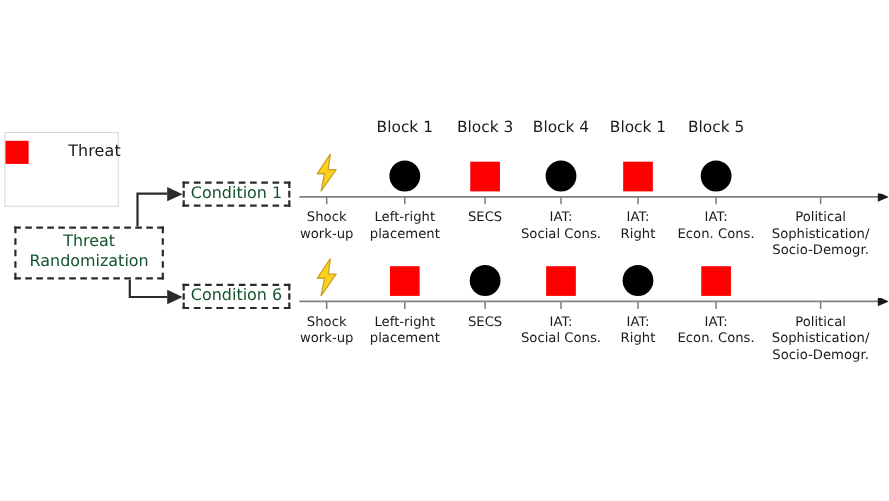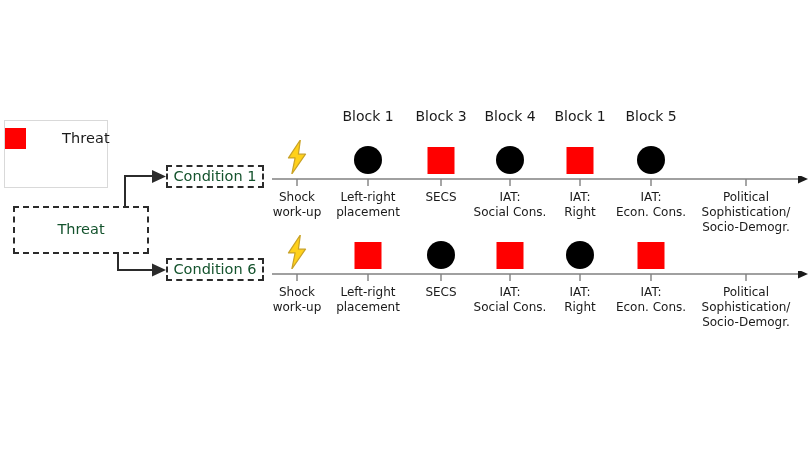--- a/index.html
+++ b/index.html
@@ -196,20 +196,21 @@
 
   <path d="M 125 206 L 125 176 L 152 176" fill="none" stroke="#2b2b2b" stroke-width="2"></path>
   <polygon points="152,170 166,176.5 152,183" fill="#2b2b2b"></polygon>
 
   <path d="M 118 254 L 118 270 L 152 270" fill="none" stroke="#2b2b2b" stroke-width="2"></path>
   <polygon points="152,263.5 166,270 152,276.5" fill="#2b2b2b"></polygon>
 </svg>
 
 <div class="dashed-box" id="block-randomization">
   <span>Threat</span>
+  <span>Randomization</span>
 </div>
 
 <div class="dashed-box" id="condition-1-box">
   <span>Condition 1</span>
 </div>
 
 <div class="dashed-box" id="condition-2-box">
   <span>Condition 6</span>
 </div>
 

